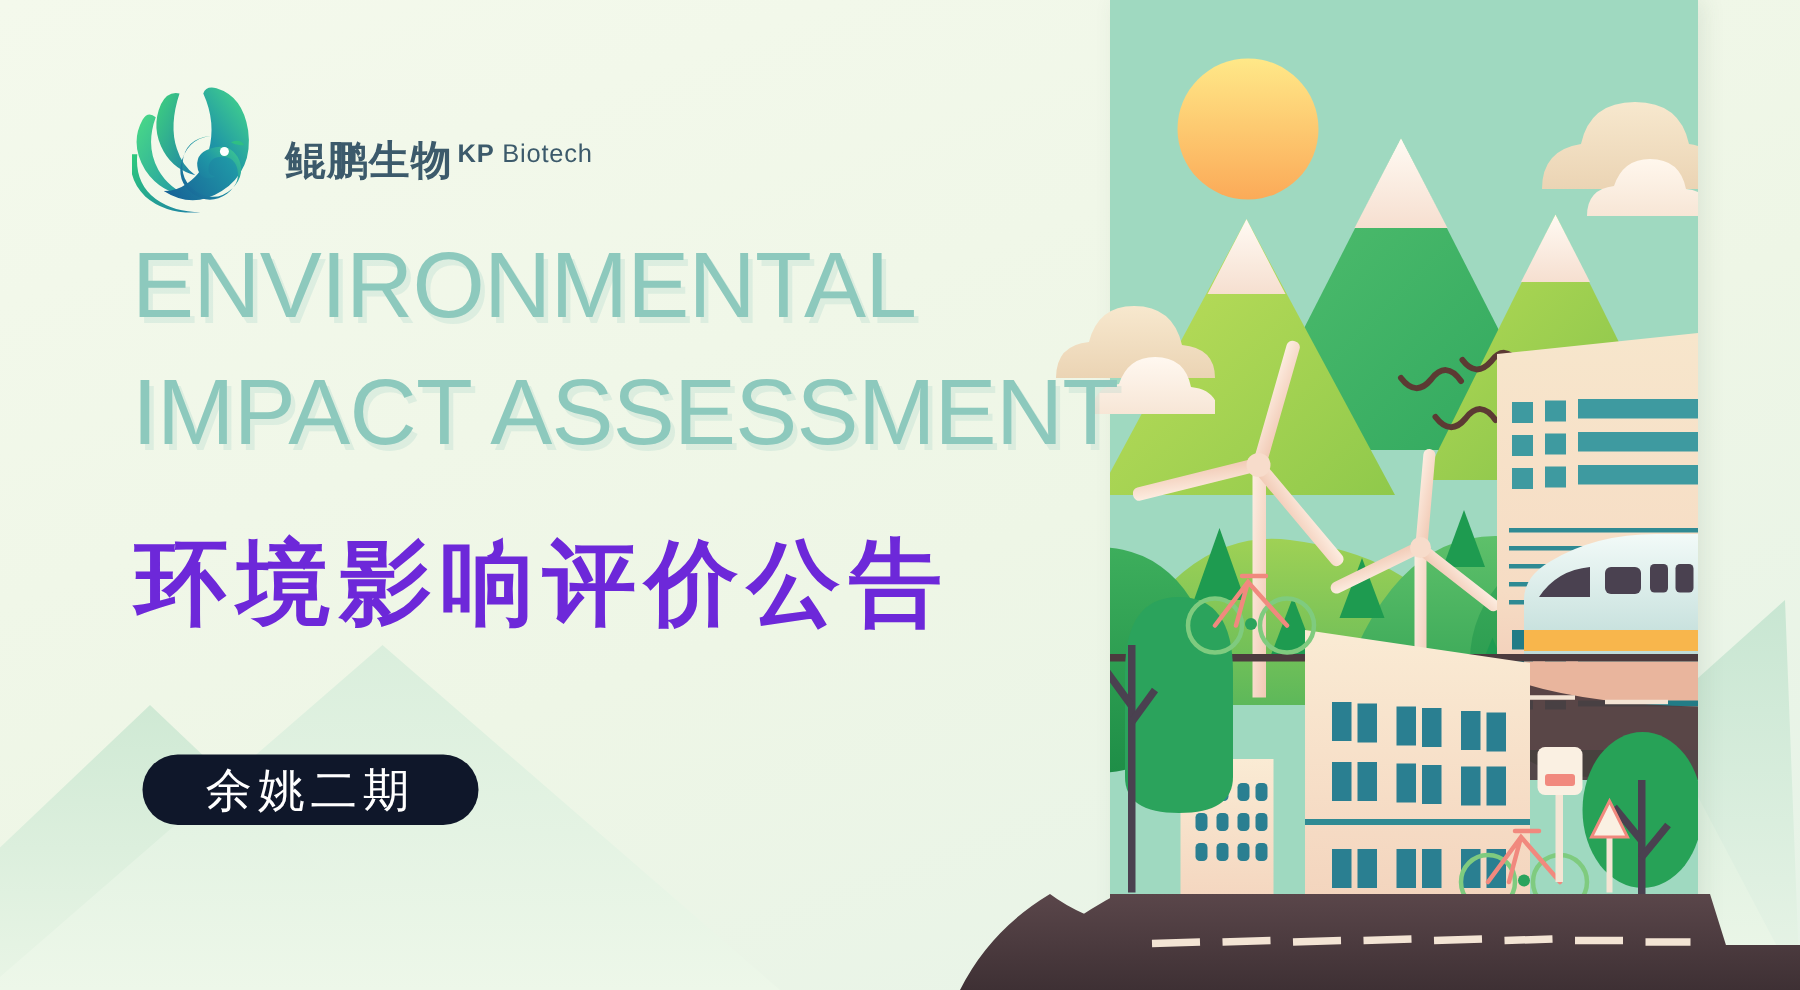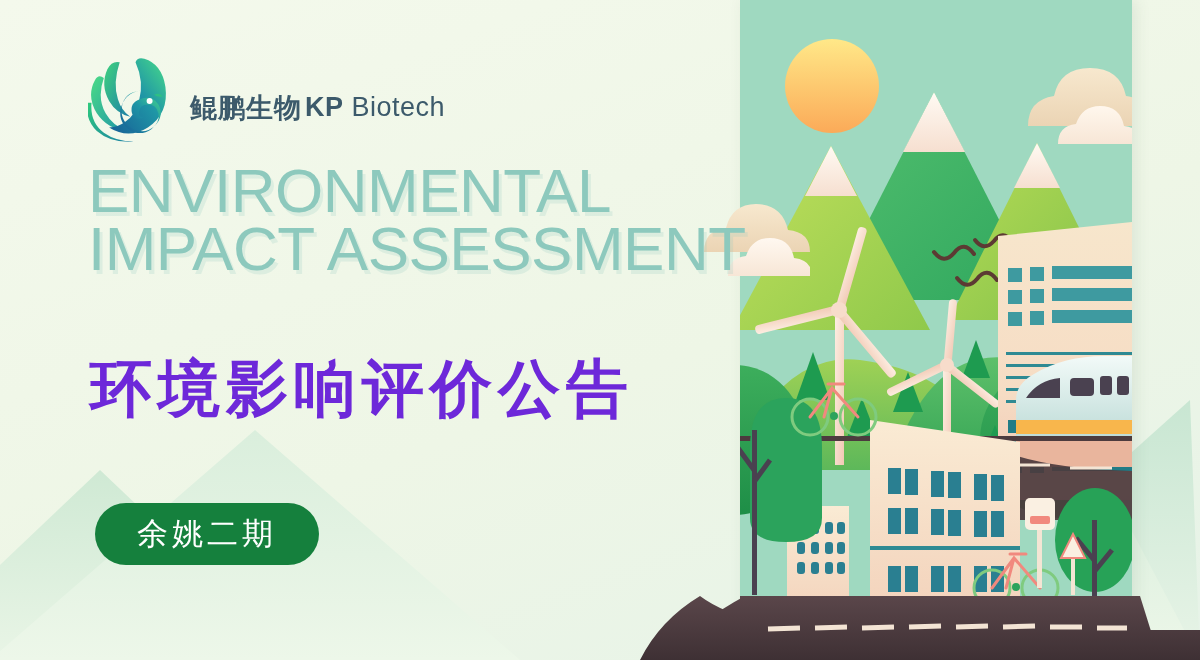--- a/index.html
+++ b/index.html
@@ -17,34 +17,34 @@
   .bg-mtns { position:absolute; inset:0; }
 
   
   .content { position:absolute; left:0; top:0; width:740px; height:660px; }
 
   .logo-row { position:absolute; left:88px; top:55px; display:flex; align-items:center; gap:14px; }
   .logo-mark { width:88px; height:92px; display:block; }
   .logo-text { display:flex; flex-direction:row; justify-content:center; gap:3px; padding-top:12px; }
   .logo-cn { font-size:27px; font-weight:bold; color:#3C5A6B; letter-spacing:1px;
              font-family:"DejaVu Sans","Liberation Sans",sans-serif; line-height:1; }
-  .logo-en { font-size:27px; color:#3C5A6B; letter-spacing:.5px; line-height:1; }
+  .logo-en { font-size:17px; color:#3C5A6B; letter-spacing:.5px; line-height:1; }
   .logo-en b { font-weight:bold; }
 
   .title-en { position:absolute; left:88px; top:162px; width:760px;
               font-size:62px; font-weight:normal; line-height:58px; letter-spacing:-0.5px;
               color:#8DC9BD; text-shadow:3px 4px 0 rgba(141,201,189,0.20); white-space:nowrap; }
-  .title-en .l2 { display:block; }
+  .title-en .l2 { display:block;margin-top:27px; }
 
   .title-cn { position:absolute; left:90px; top:358px;
               font-size:62px; font-weight:bold; letter-spacing:6px; color:#6d28d9;
               font-family:"DejaVu Sans","Liberation Sans",sans-serif; line-height:1; }
 
-  .badge { position:absolute; left:95px; top:503px; height:62px; padding:0 42px;
-           border-radius:31px; background:#15803d; color:#fff;
+  .badge { position:absolute; left:95px; top:503px; height:47px; padding:0 42px;
+           border-radius:31px; background:#0f172a; color:#fff;
            display:flex; align-items:center; justify-content:center;
            font-size:31px; letter-spacing:4px;
            font-family:"DejaVu Sans","Liberation Sans",sans-serif; }
 
   
   .panel { position:absolute; left:740px; top:0; width:392px; height:625px; overflow:hidden;
            box-shadow:4px 0 14px rgba(60,90,70,0.10); }
   .panel-sky { position:absolute; inset:0; background:#9FD9C0; }
   .panel svg { position:absolute; left:0; top:0; }
 

